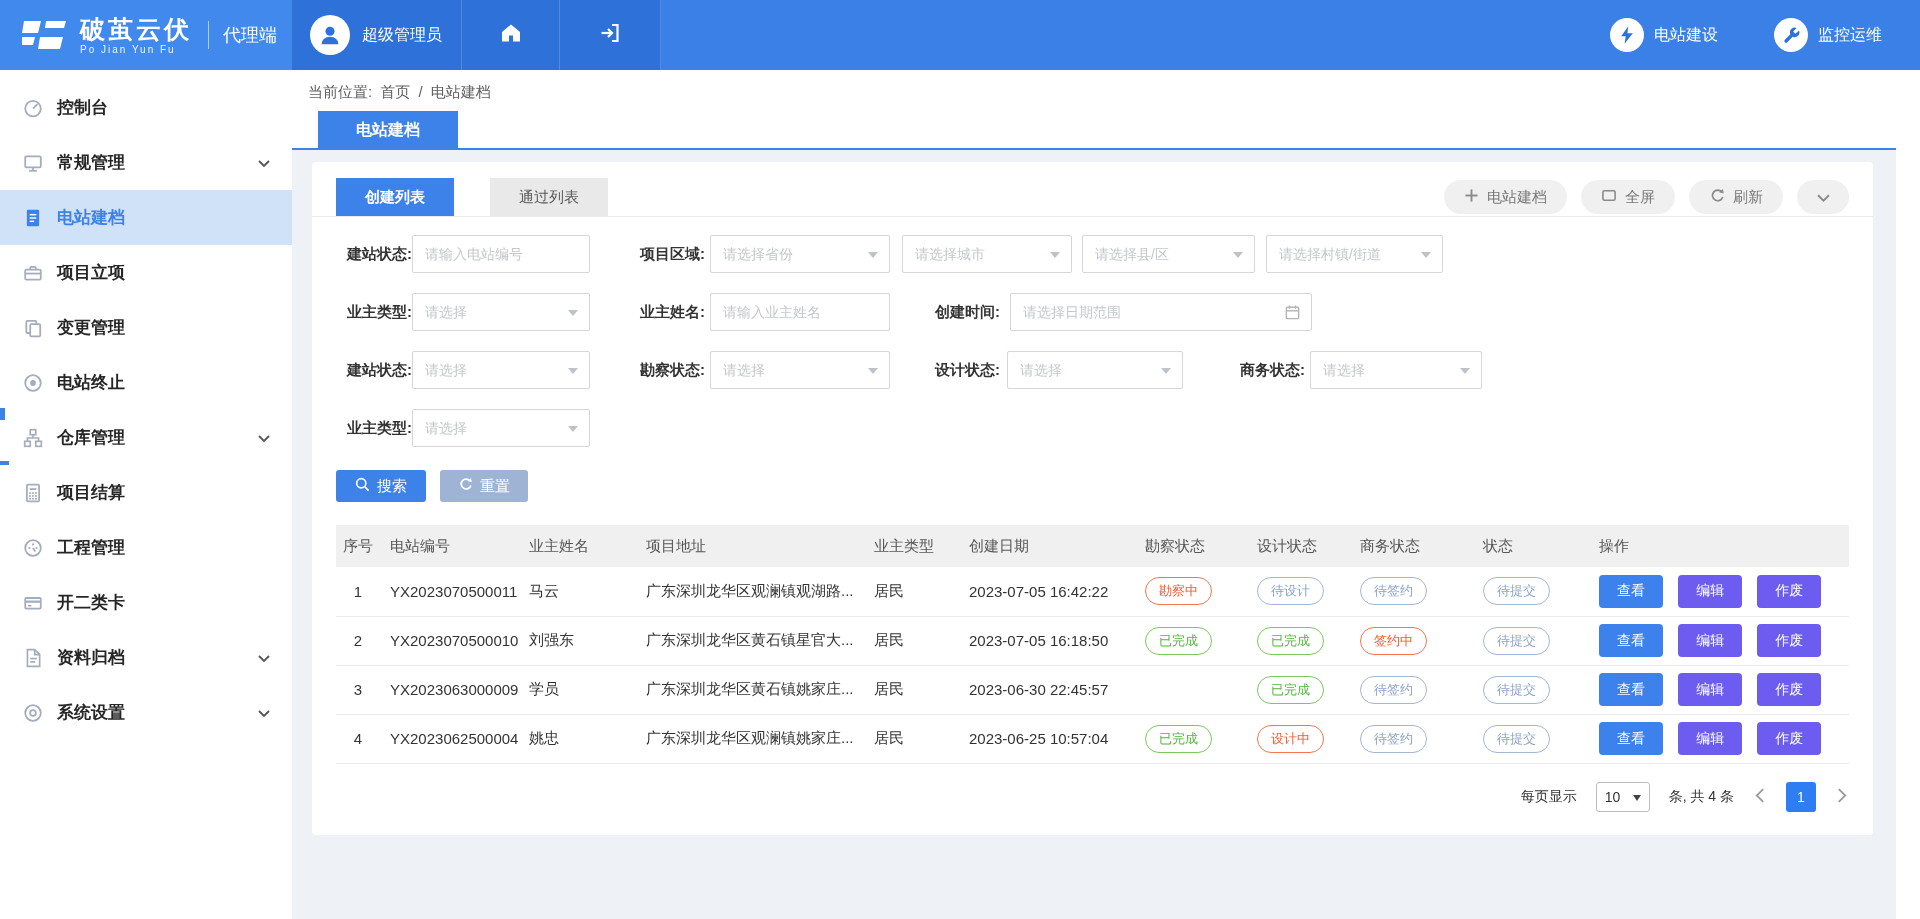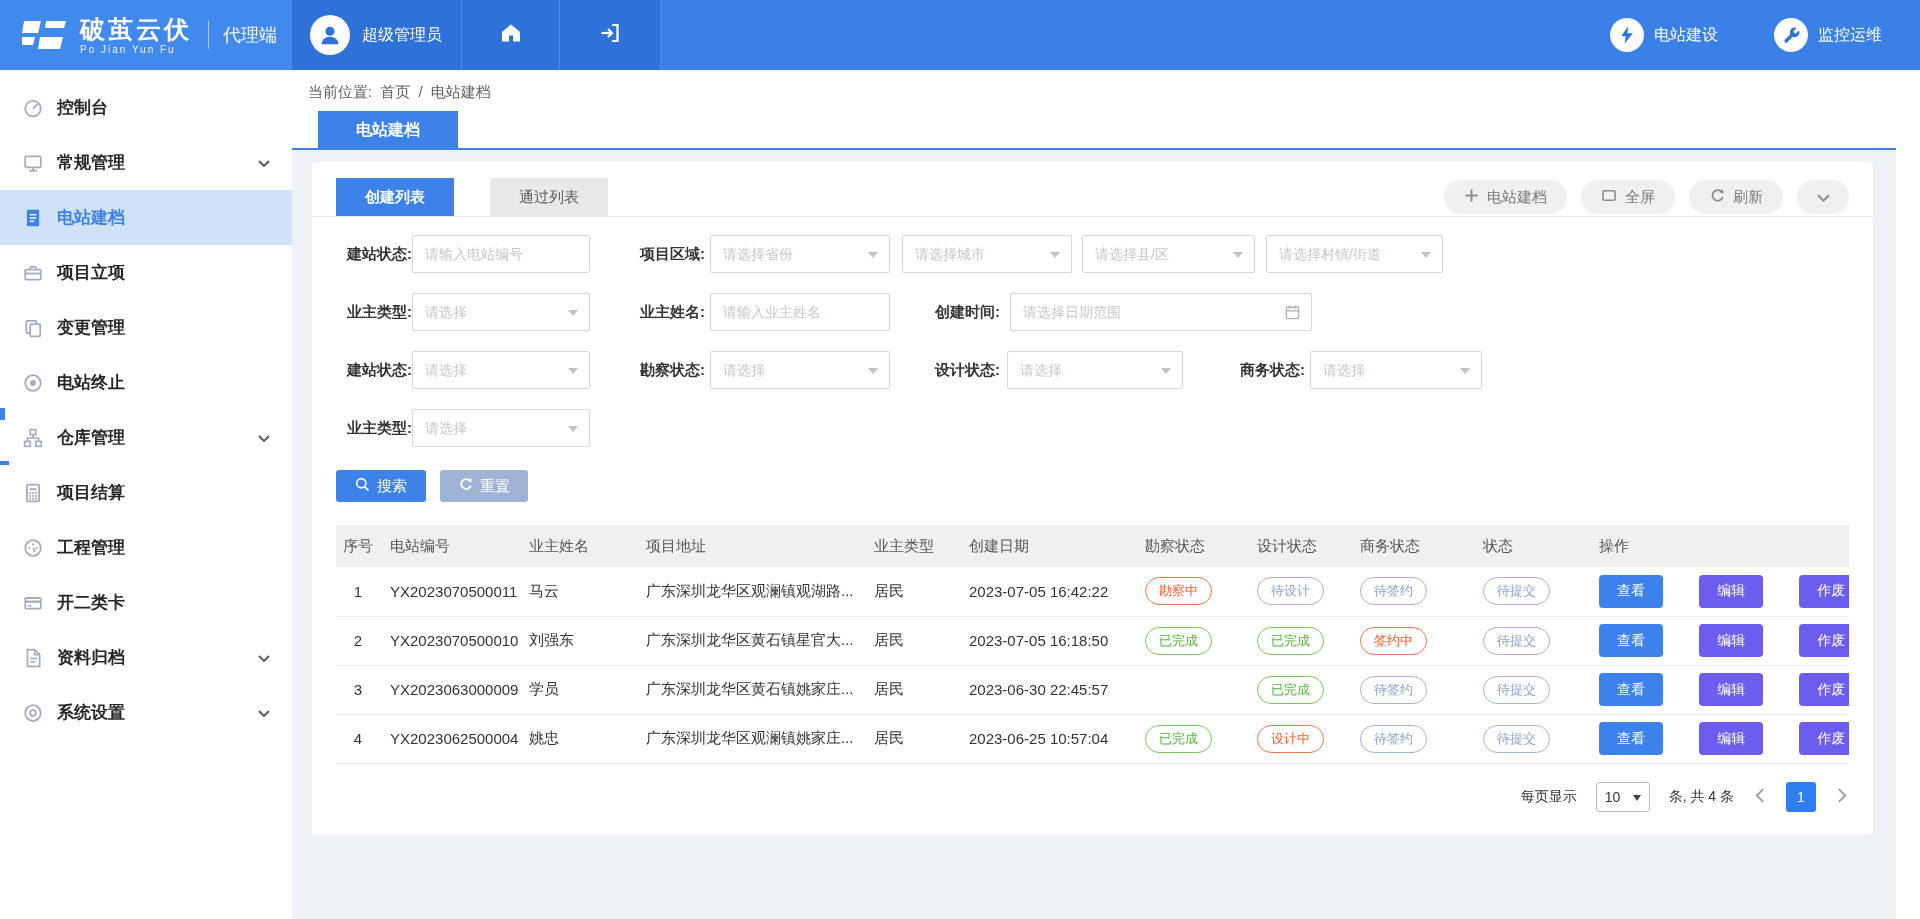--- a/index.html
+++ b/index.html
@@ -76,21 +76,21 @@
   .dtable { position:absolute; left:24px; top:363px; width:1513px; border-collapse:collapse; table-layout:fixed; }
   .dtable th { background:#f0f0f0; height:42px; font-size:15px; font-weight:normal; color:#555; text-align:left; padding-left:10px; }
   .dtable td { height:49px; font-size:15px; color:#333; border-bottom:1px solid #ebebeb; padding-left:10px; white-space:nowrap; overflow:hidden; }
   .dtable th.c1, .dtable td.c1 { text-align:center; padding-left:0;margin-top:48px; }
   .badge { display:inline-block; padding:4px 13px; border-radius:14px; font-size:13px; border:1px solid; background:#fff; }
   .tone-orange { color:#f55b2b; border-color:#f5764e; }
   .tone-green { color:#52b53a; border-color:#7cc75e; }
   .tone-pending { color:#8ba3c7; border-color:#a3b6d4; }
   .act { width:64px; height:33px; border:none; border-radius:4px; color:#fff; font-size:14px; margin-right:11px; cursor:pointer; font-family:inherit; }
   .act.view { background:#3d82ec; }
-  .act.edit, .act.void { background:#6c5cf0;margin-left:21px; }
+  .act.edit, .act.void { background:#6c5cf0; }
 
   
   .pgbar { position:absolute; right:24px; top:618px; height:34px; display:flex; align-items:center; gap:19px; font-size:14px; color:#333; }
   .ppbox { width:54px; height:30px; border:1px solid #bdbdbd; border-radius:3px; display:flex; align-items:center; justify-content:space-between; padding:0 8px; cursor:pointer; background:#fff; }
   .ppbox::after { content:""; border:4px solid transparent; border-top:6px solid #444; margin-top:5px; }
   .pgchev { background:none; border:none; display:flex; align-items:center; cursor:pointer; padding:2px; }
   .pgcur { width:30px; height:30px; background:#2f7df2; border-radius:3px; color:#fff; text-align:center; line-height:30px; font-size:14px; cursor:pointer; }
 
   .vscroll { position:absolute; left:1896px; top:70px; width:24px; height:849px; background:#fff; }
 </style>

